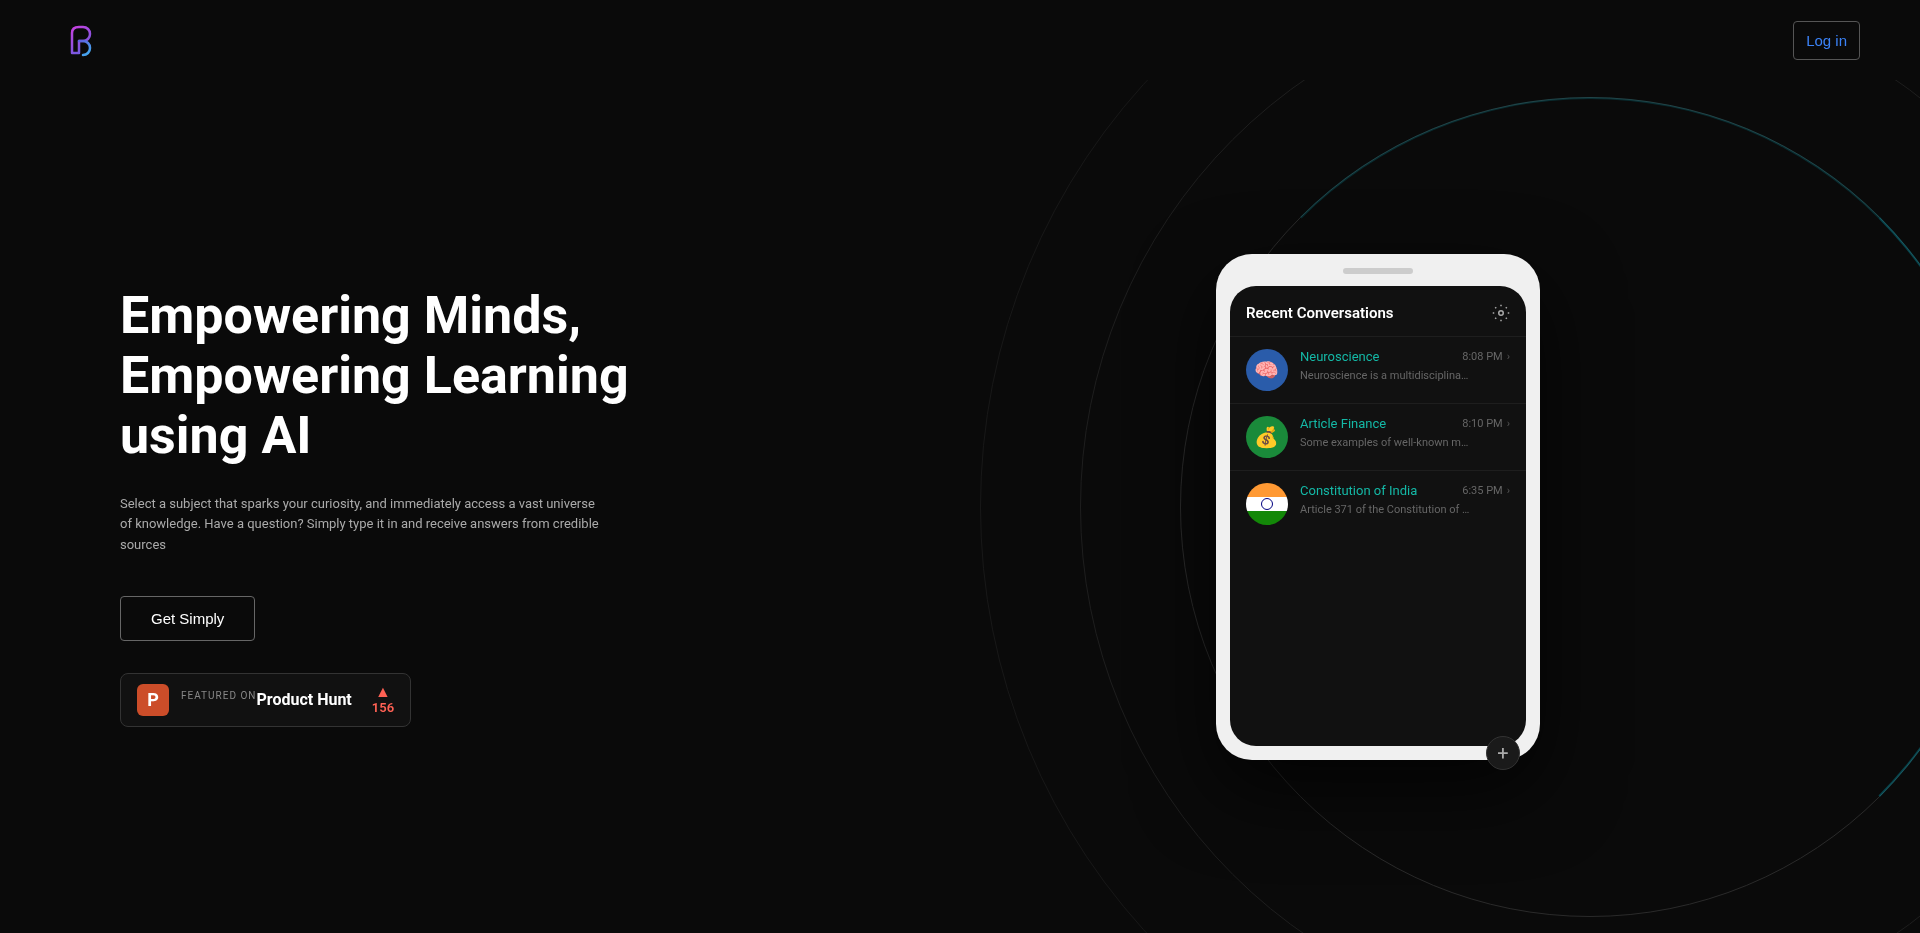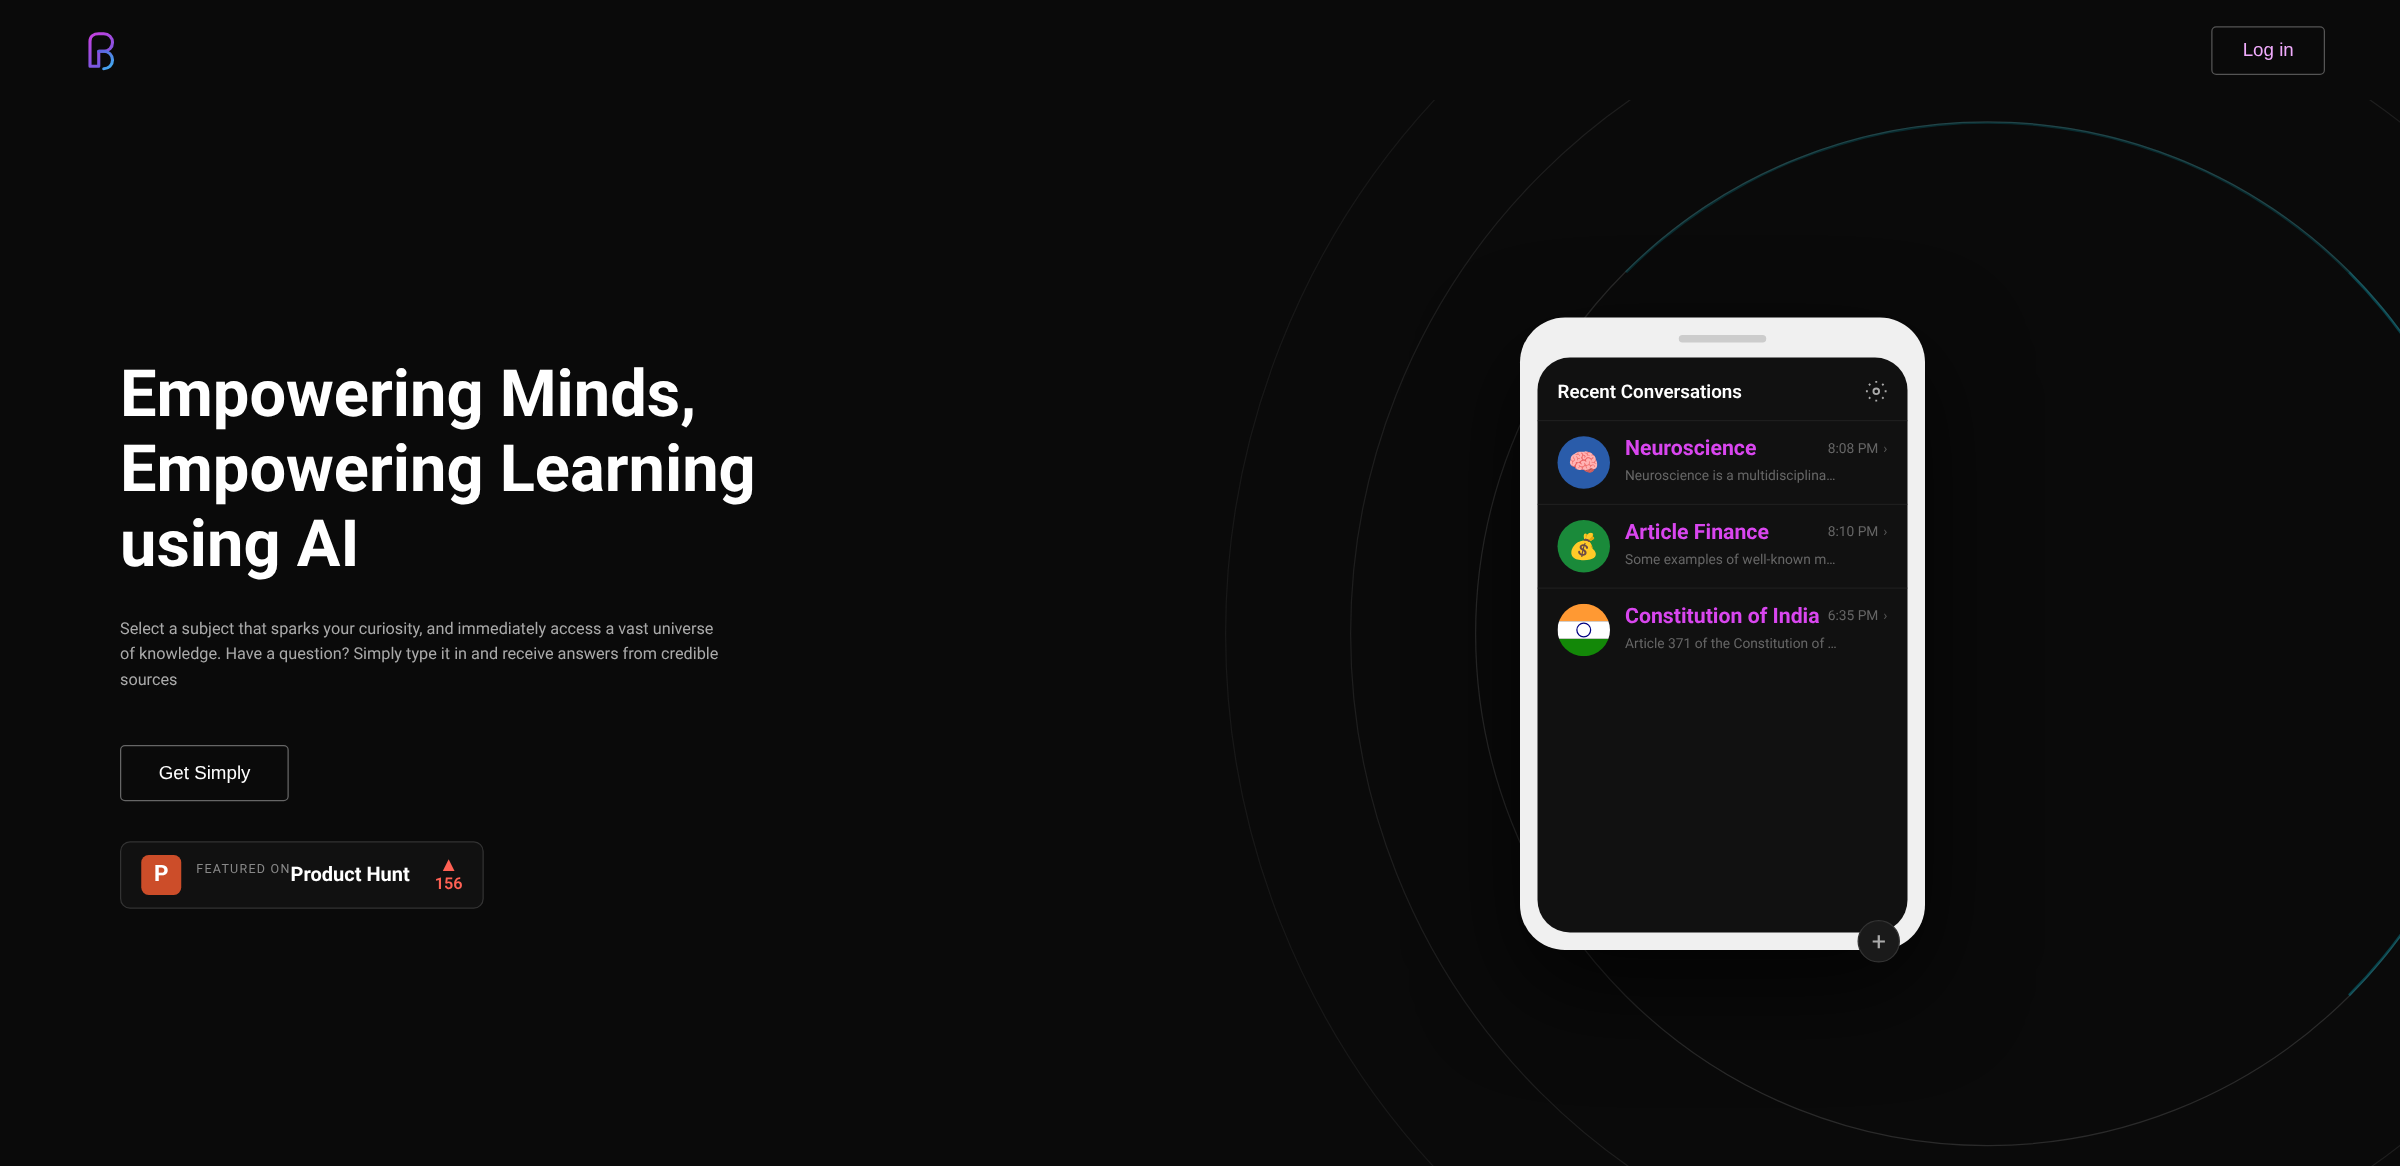--- a/index.html
+++ b/index.html
@@ -46,34 +46,34 @@
       cursor: pointer;
     }
 
     .nav-right {
       margin-left: auto;
     }
 
     .login-btn {
       background: transparent;
       border: 1px solid #555;
-      color: #f0abfc;
-      padding: 10px 24px;
+      color: #3b82f6;
+      padding: 10px 12px;
       font-size: 15px;
       cursor: pointer;
       border-radius: 4px;
     }
 
     
     .hero {
       position: relative;
       display: flex;
       align-items: center;
       min-height: 853px;
-      padding: 0 0 0 96px;
+      padding: 0 0 0 120px;
       overflow: hidden;
     }
 
     
     .circle-bg {
       position: absolute;
       right: -80px;
       top: 50%;
       transform: translateY(-50%);
       width: 820px;
@@ -301,23 +301,23 @@
     }
 
     .conv-top-row {
       display: flex;
       justify-content: space-between;
       align-items: center;
       margin-bottom: 4px;
     }
 
     .conv-title {
-      font-size: 17px;
-      font-weight: 700;
-      color: #d946ef;
+      font-size: 13px;
+      font-weight: 400;
+      color: #14b8a6;
     }
 
     .conv-time {
       font-size: 11px;
       color: #666;
       display: flex;
       align-items: center;
       gap: 4px;
     }
 

